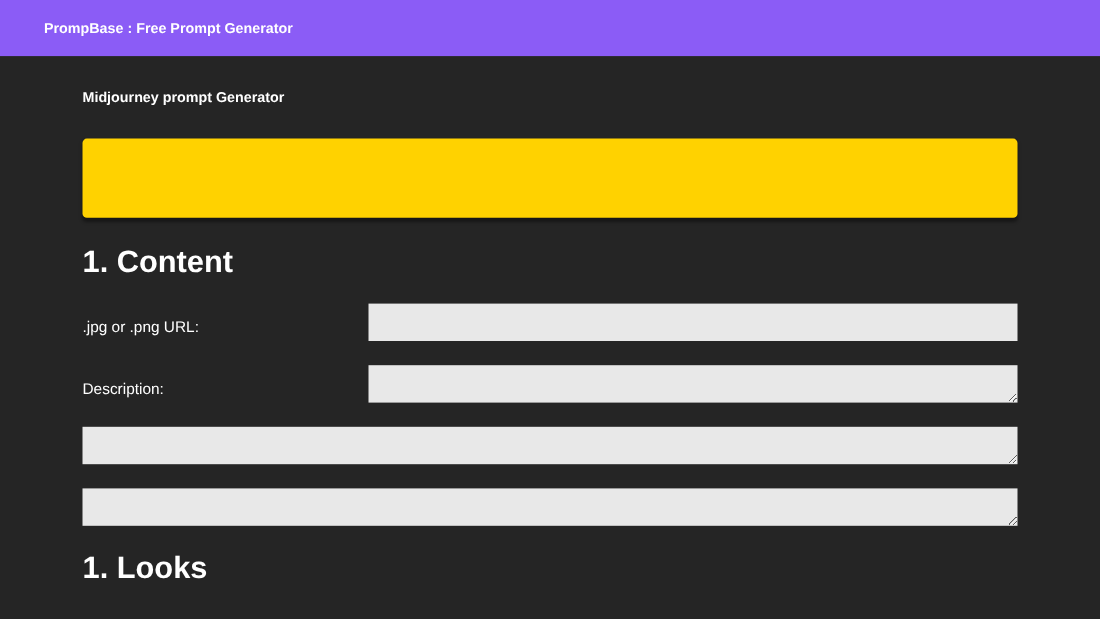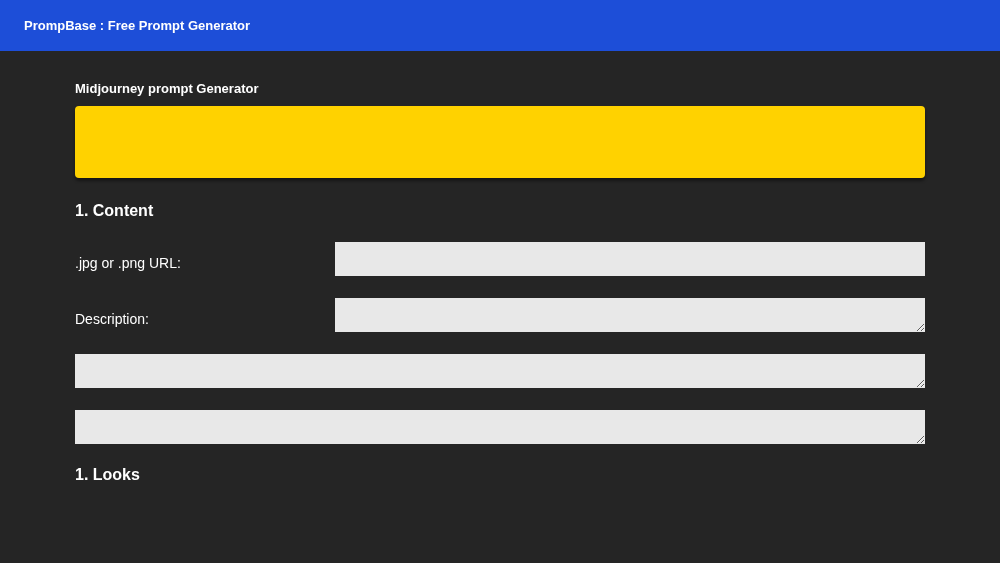--- a/index.html
+++ b/index.html
@@ -9,49 +9,49 @@
     }
     body {
       font-family: Arial, Helvetica, sans-serif;
       background: #252525;
       color: #ffffff;
       width: 1000px;
       height: 563px;
       overflow: hidden;
     }
     .top-bar {
-      background: #1d4ed8;
-      padding: 18px 24px;
+      background: #8b5cf6;
+      padding: 18px 40px;
       font-weight: bold;
       font-size: 13px;
     }
     .content-area {
       padding: 30px 75px 20px 75px;
     }
     .subtitle {
       font-weight: bold;
       font-size: 13px;
-      margin-bottom: 10px;
+      margin-bottom: 30px;
     }
     .heading-prompt {
       font-weight: bold;
       font-size: 22px;
       margin-bottom: 22px;
     }
     .prompt-box {
       background: #ffd200;
       border-radius: 4px;
       height: 72px;
       width: 100%;
       margin-bottom: 24px;
       box-shadow: 0 3px 3px rgba(0,0,0,0.4);
     }
     .section-heading {
       font-weight: bold;
-      font-size: 16px;
+      font-size: 28px;
       margin-bottom: 22px;
     }
     .form-row {
       display: flex;
       align-items: center;
       margin-bottom: 22px;
     }
     .form-label {
       width: 260px;
       flex-shrink: 0;

